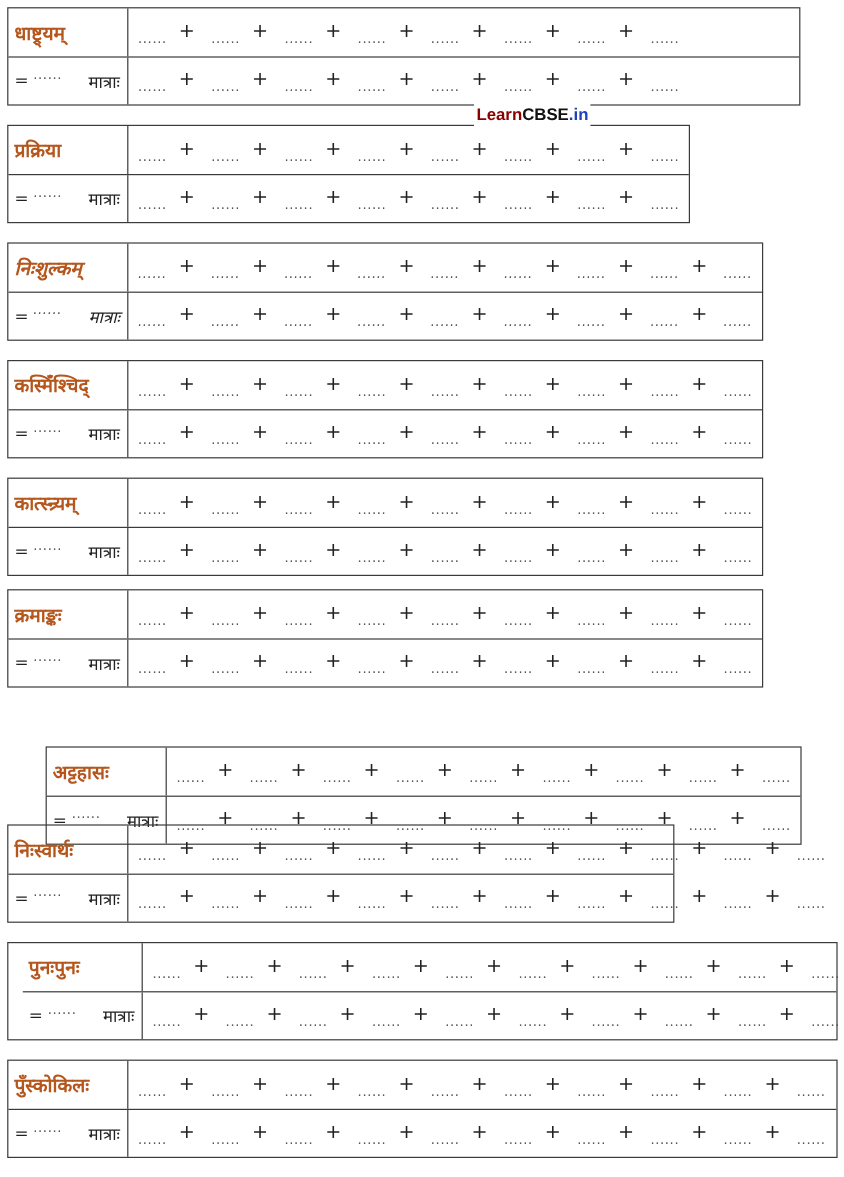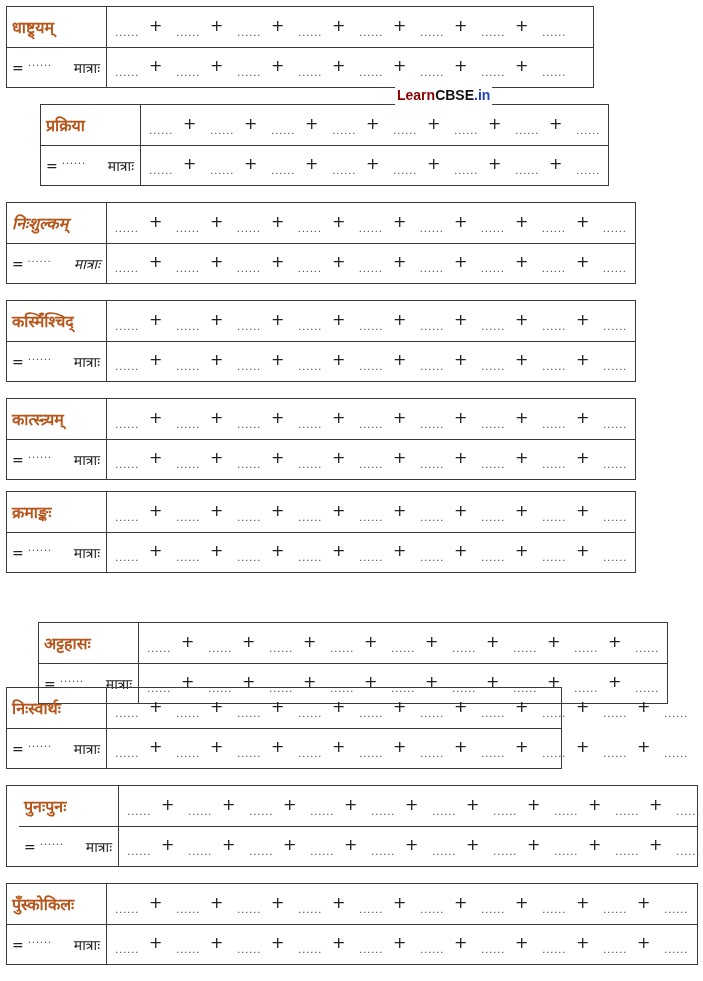--- a/index.html
+++ b/index.html
@@ -21,21 +21,21 @@
   .watermark { position: absolute; left: 395px; top: 84px; font-family: "Liberation Sans", sans-serif;
                font-weight: bold; font-size: 14px; background: #fff; padding: 0 2px; line-height: 22px; }
   .wm-learn { color: #8b0000; }
   .wm-cbse { color: #111; }
   .wm-in { color: #1f3fbf; }
 </style>
 </head>
 <body>
 
 <div id="sheet">
-    <div class="tbl" style="top: 6px; width: 588px;">
+    <div class="tbl" style="top: 6px; width: 661px;">
       <div class="row">
         <div class="label">
           <span class="word">धाष्ट्र्यम्</span>
         </div>
         <div class="cells">
           <span class="blank">......</span>
           <span class="plus">+</span>
           <span class="blank">......</span>
           <span class="plus">+</span>
           <span class="blank">......</span>
@@ -71,21 +71,21 @@
           <span class="blank">......</span>
           <span class="plus">+</span>
           <span class="blank">......</span>
           <span class="plus">+</span>
           <span class="blank">......</span>
           <span class="plus">+</span>
           <span class="blank">......</span>
         </div>
       </div>
     </div>
-    <div class="tbl" style="top: 104px; width: 569px; margin-left: 34px;">
+    <div class="tbl" style="top: 104px; width: 569px;">
       <div class="row">
         <div class="label">
           <span class="word">प्रक्रिया</span>
         </div>
         <div class="cells">
           <span class="blank">......</span>
           <span class="plus">+</span>
           <span class="blank">......</span>
           <span class="plus">+</span>
           <span class="blank">......</span>

